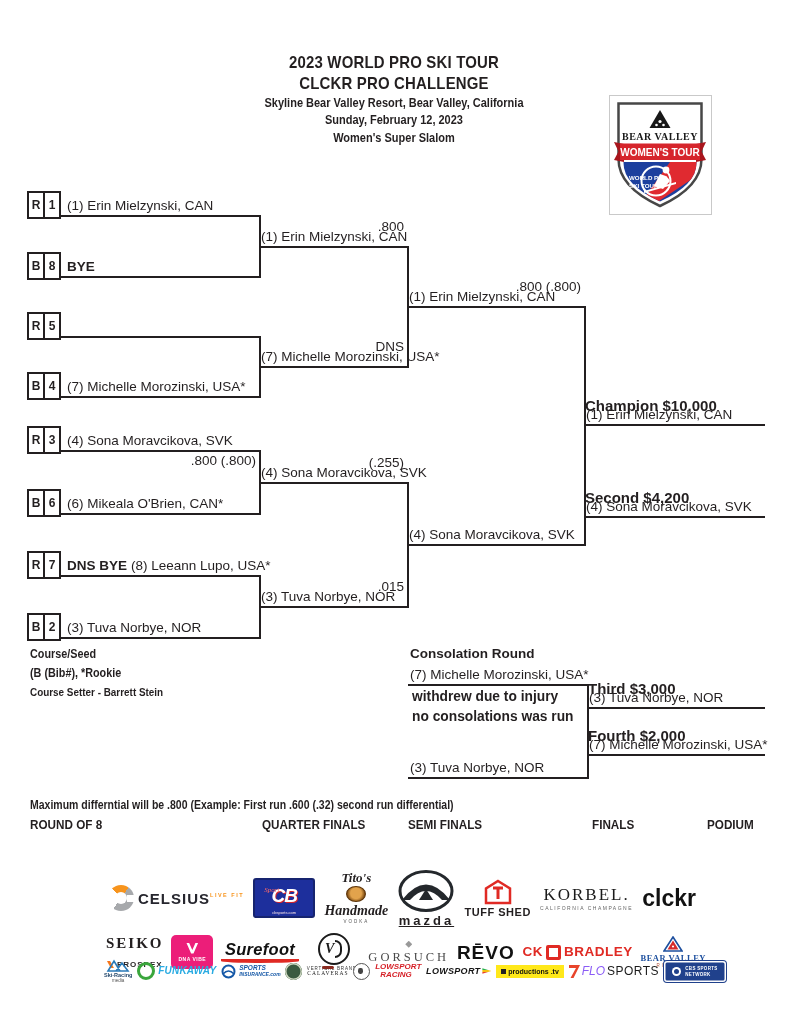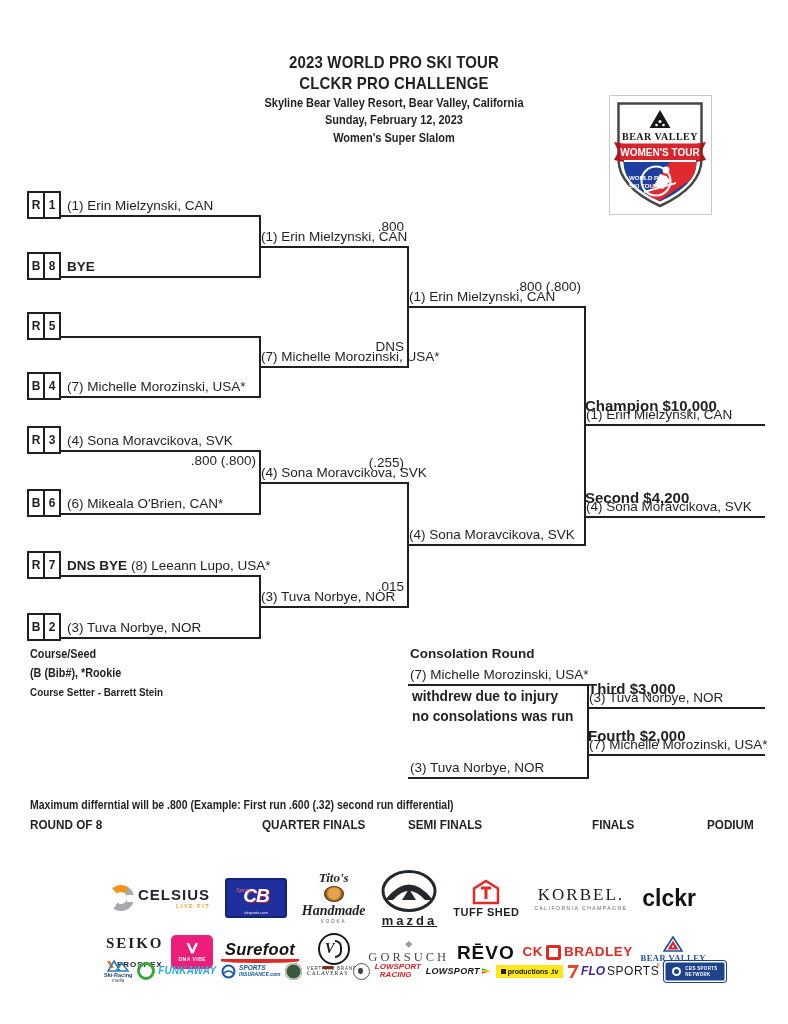--- a/index.html
+++ b/index.html
@@ -35,21 +35,21 @@
   
   .sprow{position:absolute;display:flex;align-items:center;justify-content:space-between;}
   .lg{display:flex;flex-direction:column;align-items:center;line-height:1;}
   .lgrow{display:flex;flex-direction:row;align-items:center;}
   
   .celsius{flex-direction:row;gap:4px;}
   .cel-ico{position:relative;width:26px;height:26px;border-radius:50%;
      background:conic-gradient(from 315deg,#f7941d 0 80deg,#a7a9ac 80deg 260deg,#fff 260deg);}
   .cel-ico::after{content:"";position:absolute;inset:7px;background:#fff;border-radius:50%;}
   .cel-ico::before{content:"";position:absolute;right:-2px;top:10px;width:9px;height:7px;background:#fff;z-index:2;}
-  .cel-tx{display:flex;flex-direction:column;font-weight:800;font-size:15px;letter-spacing:1px;color:#26262e;}
+  .cel-tx{display:flex;flex-direction:row;font-weight:800;font-size:15px;letter-spacing:1px;color:#26262e;}
   .cel-sub{font-size:5.5px;color:#f7941d;letter-spacing:1.5px;text-align:right;margin-top:2px;font-weight:bold;}
   
   .cb-box{position:relative;width:58px;height:36px;background:#1d2f9c;border:2px solid #16246f;border-radius:3px;text-align:center;}
   .cb-main{color:#fff;font-weight:800;font-style:italic;font-size:19px;line-height:32px;letter-spacing:-1px;text-shadow:1px 1px 0 #d6252c;}
   .cb-script{position:absolute;left:9px;top:6px;color:#ff6a6a;font-style:italic;font-size:7px;font-family:"Liberation Serif",serif;}
   .cb-sub{position:absolute;bottom:1px;left:0;right:0;font-size:4px;color:#ffe9e9;}
   
   .ti-script{font-family:"Liberation Serif",serif;font-style:italic;font-weight:bold;font-size:13px;}
   .ti-oval{width:18px;height:14px;border-radius:50%;border:1px solid #5d3408;margin:2px 0;
      background:radial-gradient(circle at 50% 45%,#e2a34c 0 45%,#7c4a12 75%);}
@@ -103,21 +103,21 @@
   .cv-tx{font-family:"Liberation Serif",serif;font-size:5.5px;letter-spacing:1px;color:#222;}
   .badge2{position:relative;width:15px;height:15px;border:1.5px solid #555;border-radius:50%;background:#fff;}
   .badge2::after{content:"";position:absolute;left:4px;top:4px;width:5px;height:6px;background:#444;border-radius:40%;}
   .rr-tx{font-size:8px;font-weight:800;font-style:italic;color:#d62027;}
   .rr2{margin-left:5px;}
   .ls-tx{font-size:9px;font-weight:800;font-style:italic;color:#151515;letter-spacing:.3px;}
   .ls-arrow{width:9px;height:8px;margin-left:2px;background:linear-gradient(180deg,#2bb34b 33%,#f6c10e 33% 66%,#e8442b 66%);clip-path:polygon(0 15%,100% 50%,0 85%);}
   .pr-box{display:flex;align-items:center;gap:2px;background:#ffe81a;padding:3px 5px;}
   .pr-ico{width:5px;height:5px;background:#222;}
   .pr-tx{font-size:7px;font-weight:800;color:#111;}
-  .fs-tx1{font-size:12px;font-weight:700;font-style:italic;color:#4c1d95;}
+  .fs-tx1{font-size:12px;font-weight:400;font-style:italic;color:#8b5cf6;}
   .fs-tx2{font-size:12px;font-weight:400;color:#1b1b1b;letter-spacing:.5px;}
   .cbs-box{display:flex;align-items:center;justify-content:center;gap:4px;width:62px;height:21px;background:#20418c;
      border-radius:3px;box-shadow:inset 0 0 0 1.5px #fff, 0 0 0 1px #20418c;}
   .cbs-eye{position:relative;width:9px;height:9px;border-radius:50%;background:#fff;}
   .cbs-eye::after{content:"";position:absolute;inset:2px;border-radius:50%;background:#20418c;}
   .cbs-tx{display:flex;flex-direction:column;gap:1px;color:#fff;font-size:4.5px;font-weight:800;letter-spacing:.3px;}
 </style>
 </head>
 <body>
 

